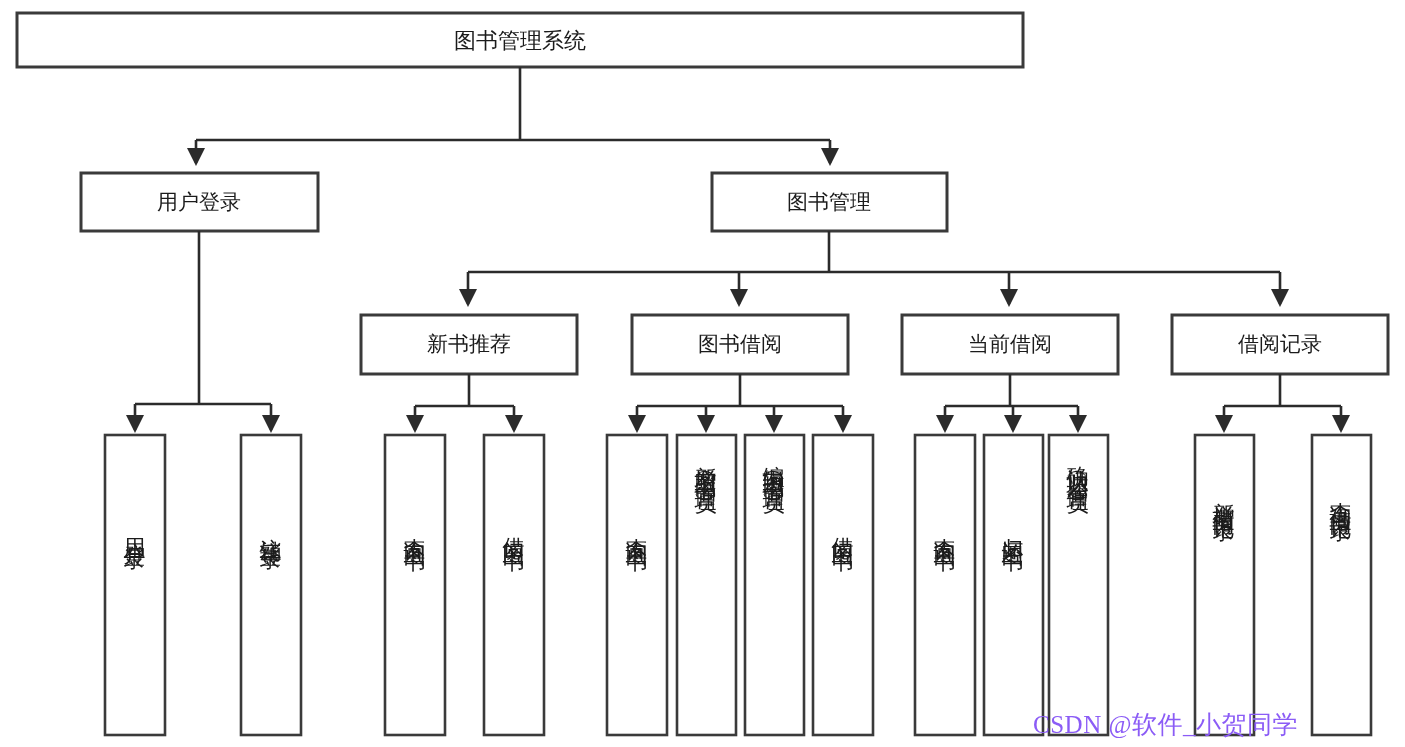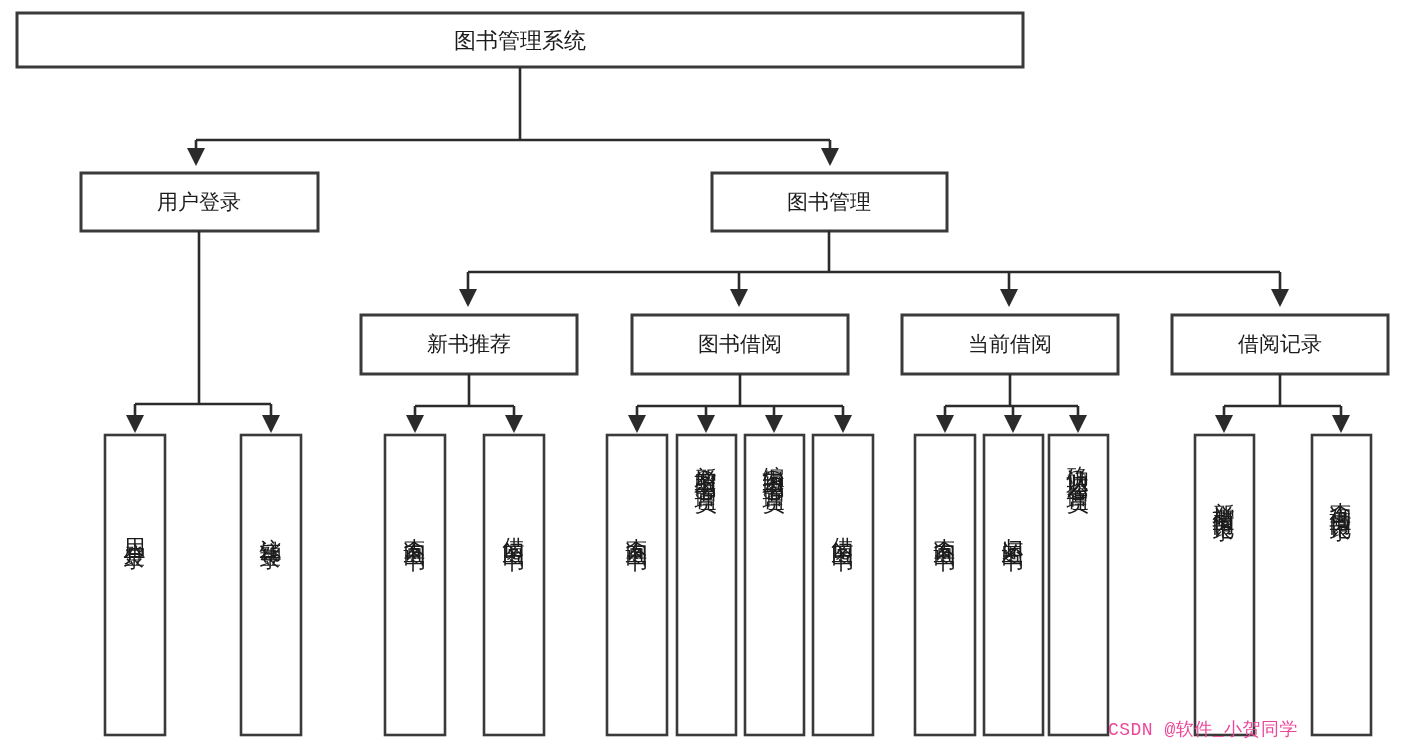--- a/index.html
+++ b/index.html
@@ -71,23 +71,23 @@
     color: #1b1b1b;
     white-space: nowrap;
     text-align: center;
     pointer-events: none;
     transform: translateX(-50%);
   }
   .watermark {
     position: absolute;
     right: 8px;
     bottom: 6px;
-    font-family: Liberation Mono, monospace;
-    font-size: 18px;
-    color: #ec4899;
+    font-family: Liberation Serif, serif;
+    font-size: 25px;
+    color: #8b5cf6;
     white-space: nowrap;
     letter-spacing: 0.5px;
   }
 </style>
 </head>
 <body>
 
 <div id="diagram-root">
 
   <svg class="diagram-canvas" viewBox="0 0 1405 747" xmlns="http://www.w3.org/2000/svg">

